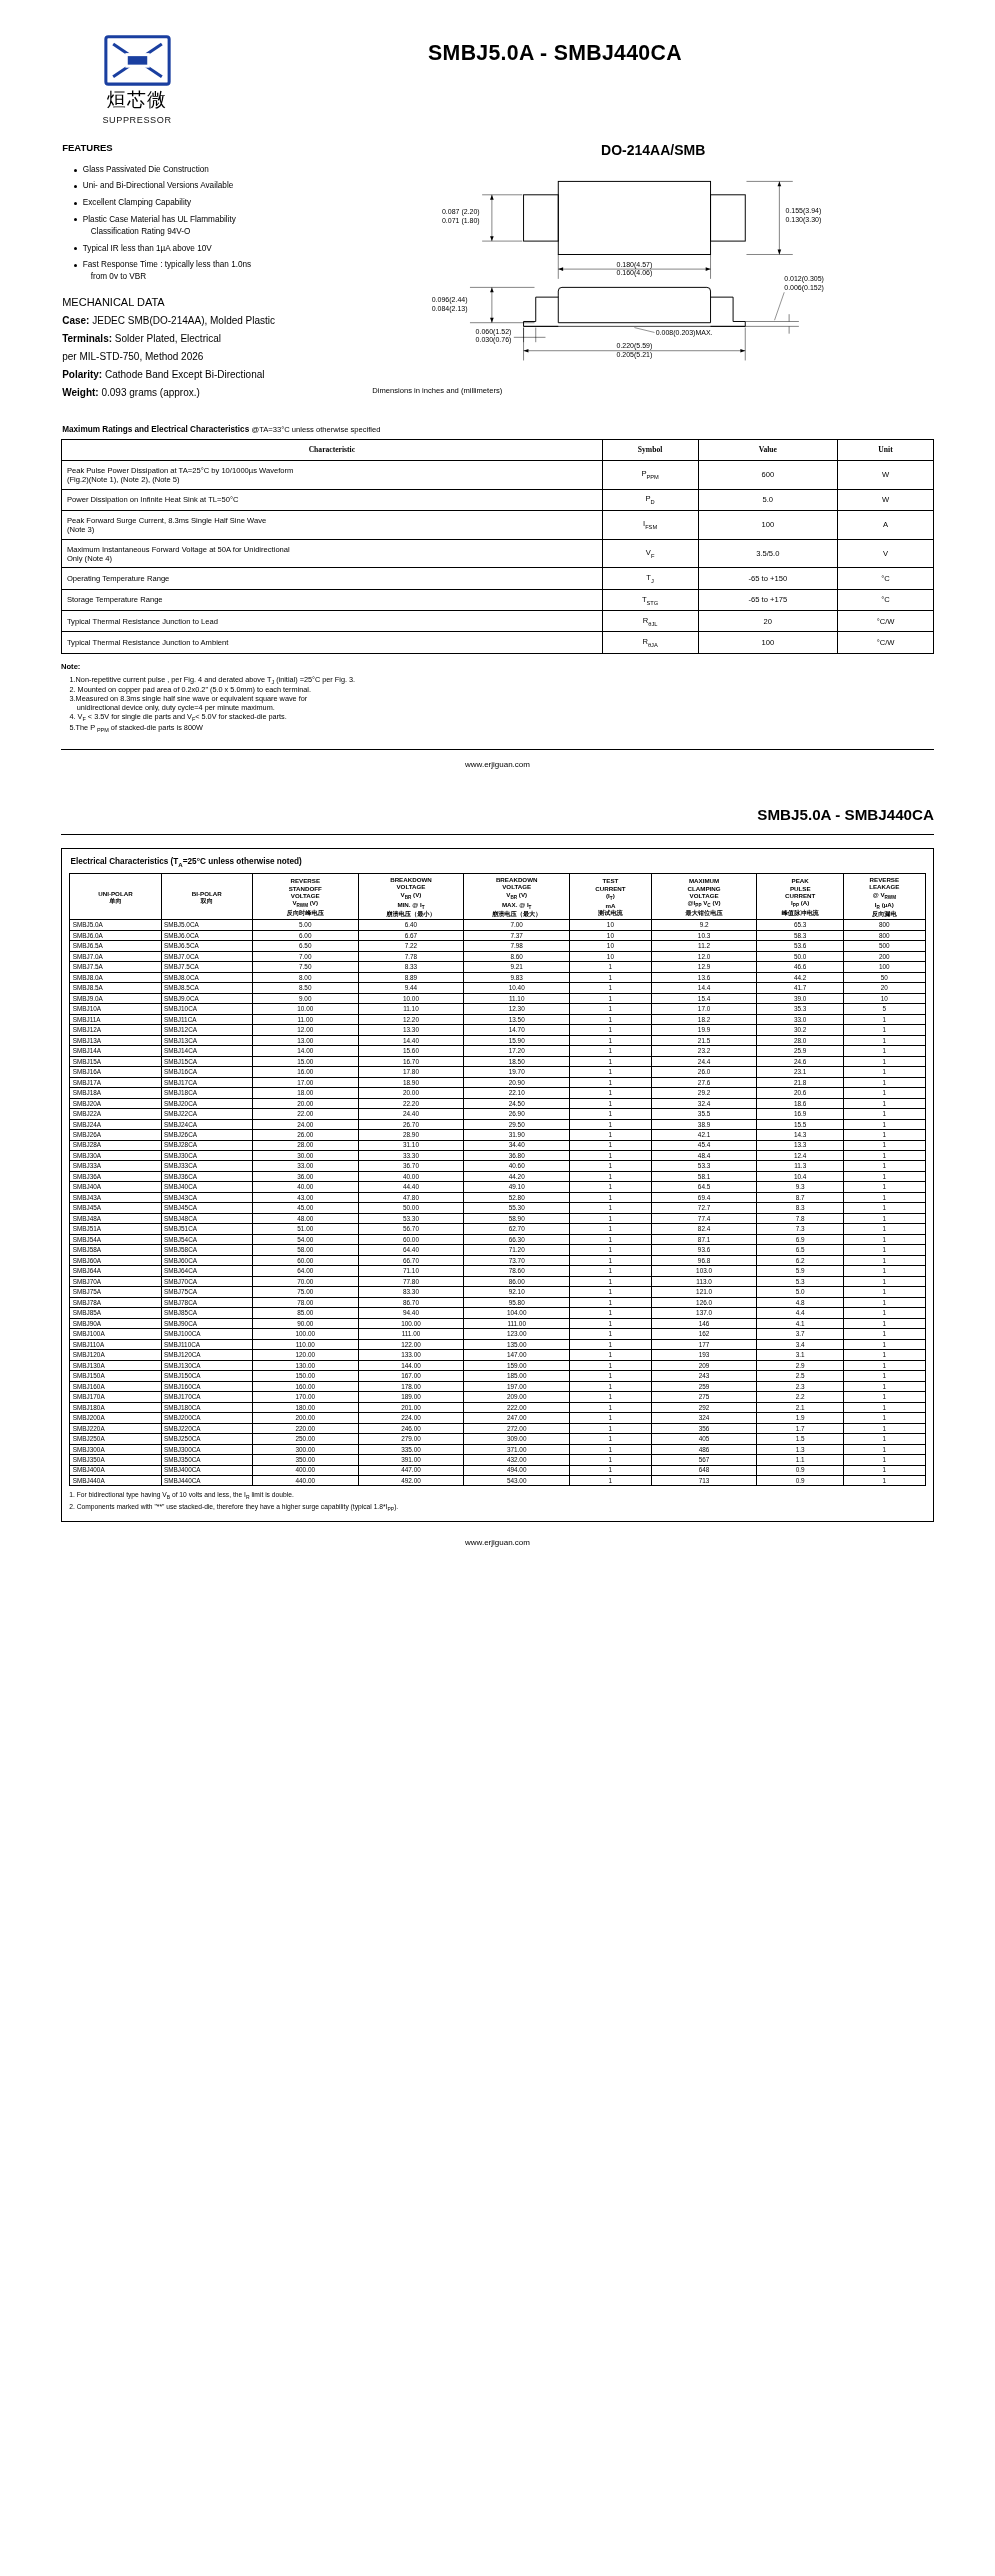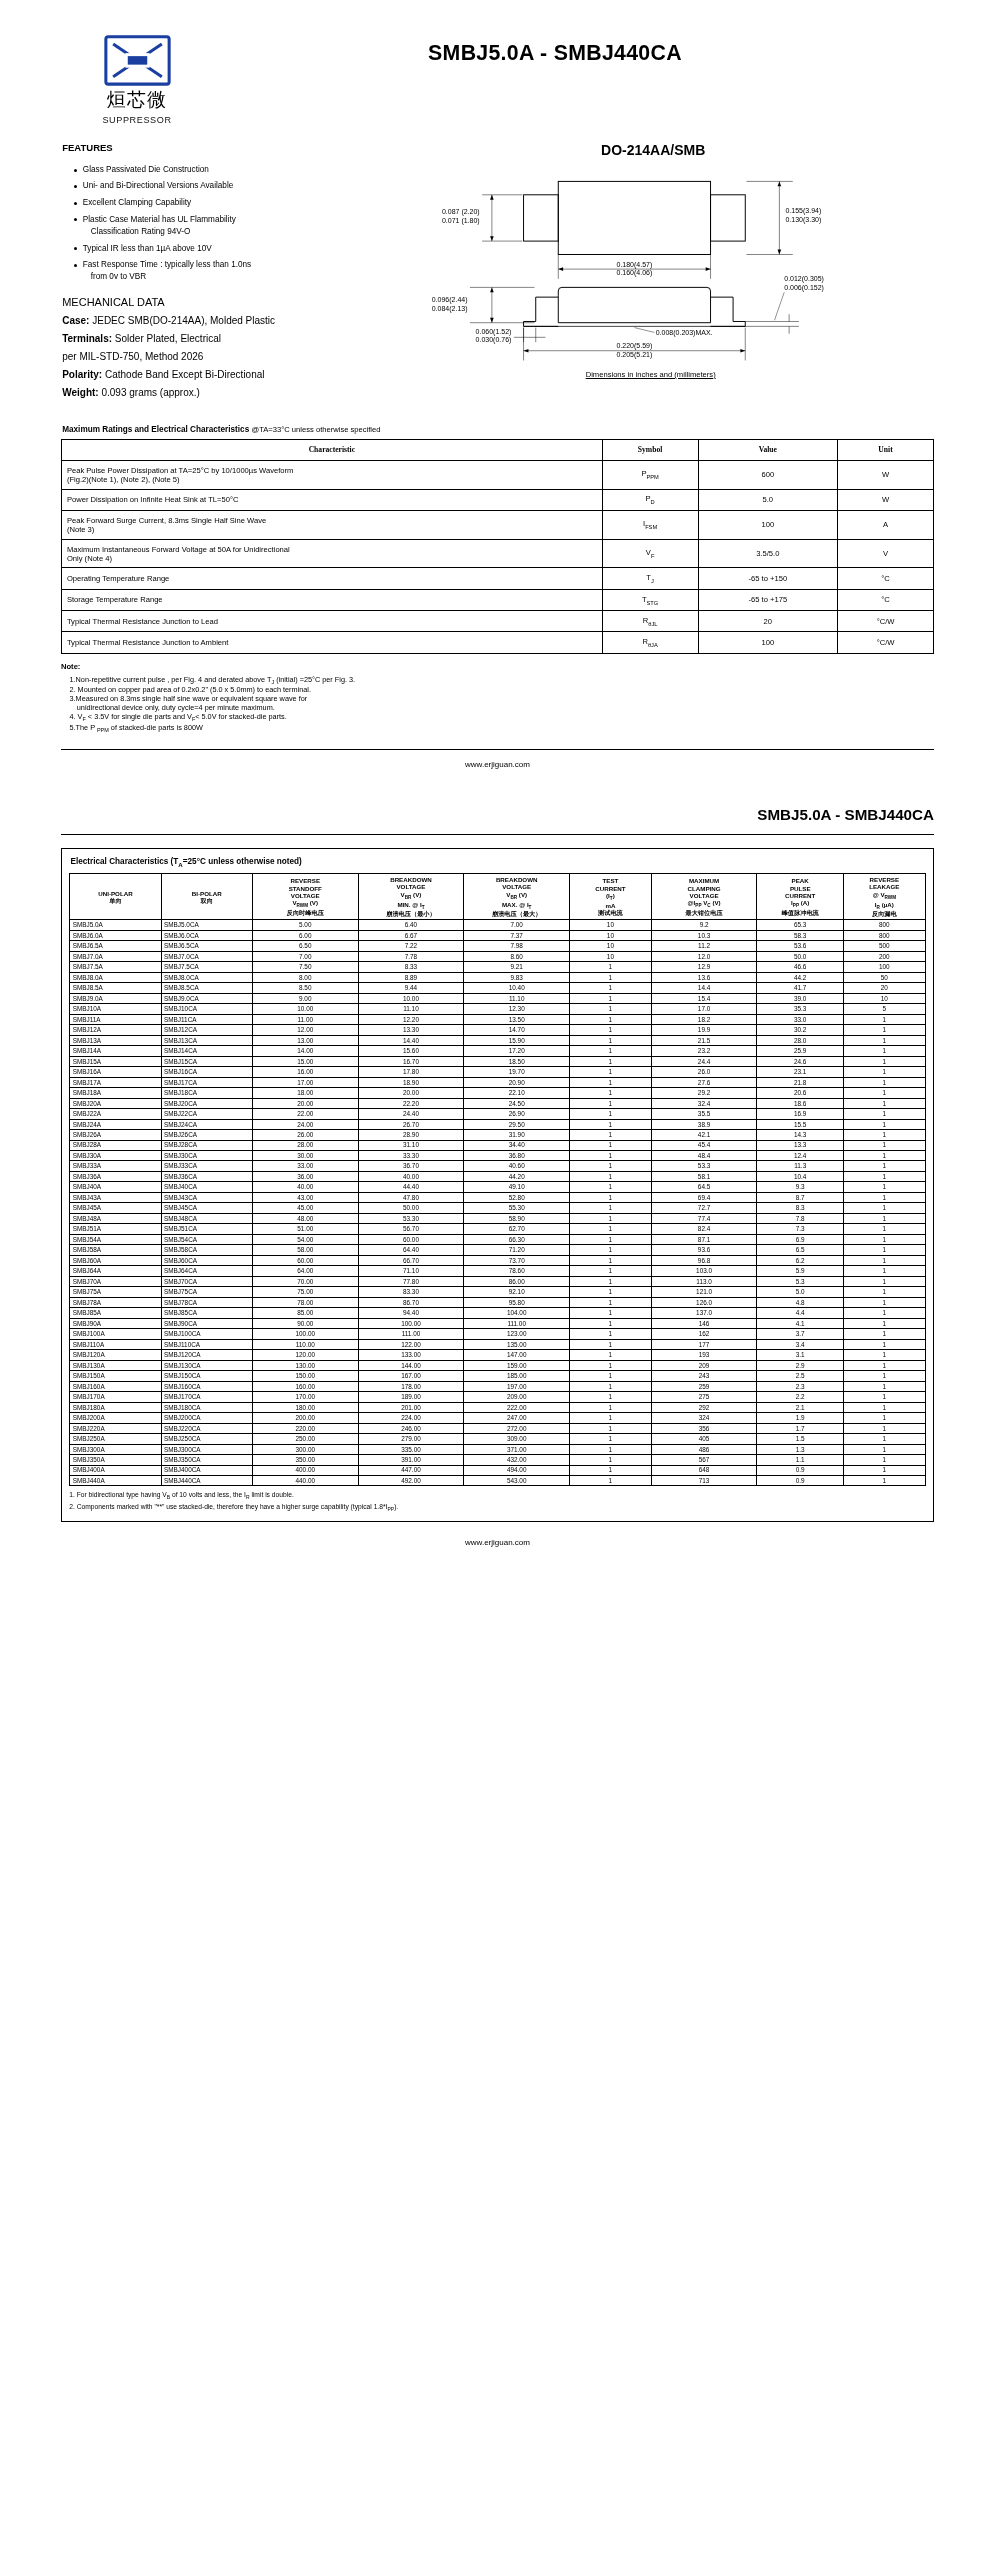--- a/index.html
+++ b/index.html
@@ -28,21 +28,21 @@
   .features li.bullet:before{content:"";position:absolute;left:1.2px;top:3.7px;width:3px;height:3px;border-radius:50%;background:#000;}
   .features li.cont{padding-left:17.7px;margin-top:-4.3px;}
   .mech{margin-top:13.4px;}
   .mech h3{font-size:11px;font-weight:normal;margin:0 0 6.1px 1.2px;}
   .mech p{font-size:10px;margin:0 0 4.9px 1.2px;line-height:1.3;}
   .mech b{font-weight:bold;}
 
   .drawing{flex:1;position:relative;padding-left:18.3px;}
   .drawing .dtitle{text-align:center;font-size:14px;font-weight:bold;margin:0 0 9.8px 0;}
   .dwg-wrap{position:relative;height:201px;}
-  .dim-note{font-size:7.6px;text-align:center;margin-top:1px;padding-right:4.9px;text-decoration:underline;}
+  .dim-note{font-size:7.6px;text-align:left;margin-top:17px;padding-right:4.9px;}
 
   
   .mrtitle{font-size:8.2px;font-weight:bold;margin:21px 0 4.9px 1.2px;}
   .mrtitle span.sm{font-weight:normal;font-size:7.6px;}
   table.rt{border-collapse:collapse;width:100%;}
   table.rt td,table.rt th{border:0.6px solid #000;font-size:7.6px;padding:4.9px 4.9px;vertical-align:middle;}
   table.rt th{font-weight:bold;text-align:center;padding:5.5px 2.4px;font-family:Liberation Serif, serif;}
   table.rt td.c{text-align:center;}
   .note{font-size:7.3px;margin-top:8.5px;}
   .note .nt{font-weight:bold;margin-bottom:3.7px;font-size:7.6px;}

